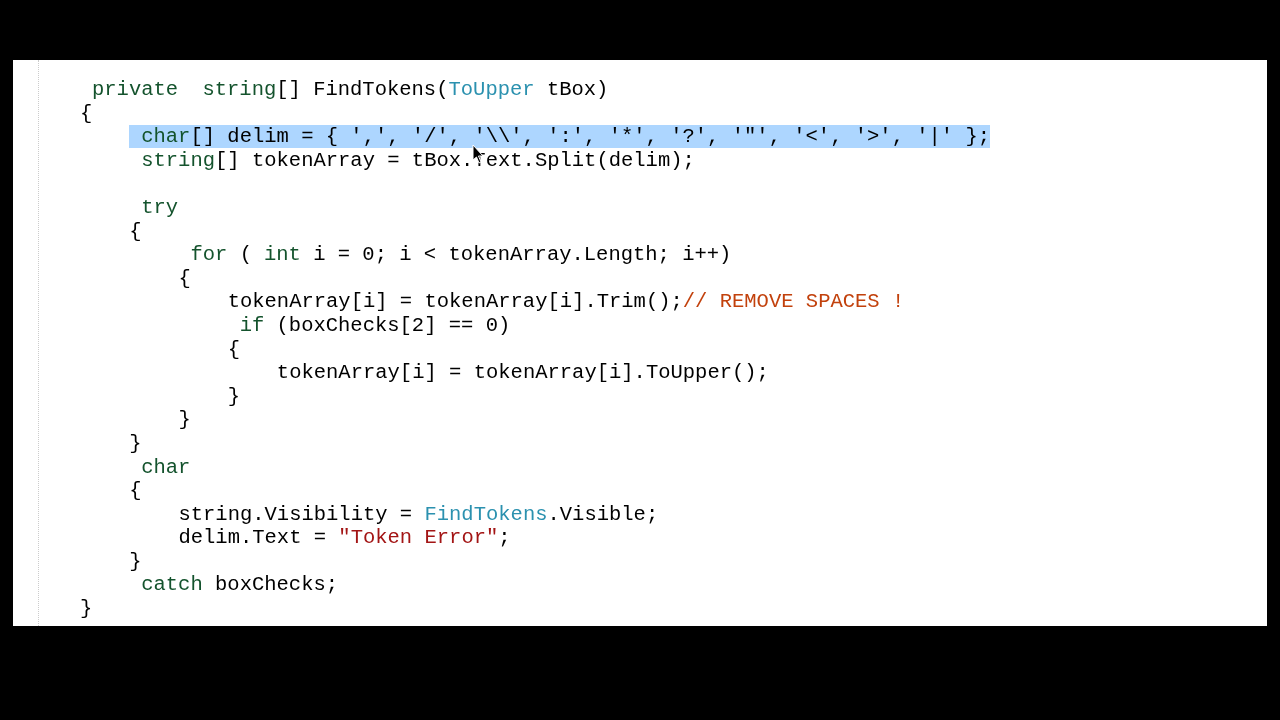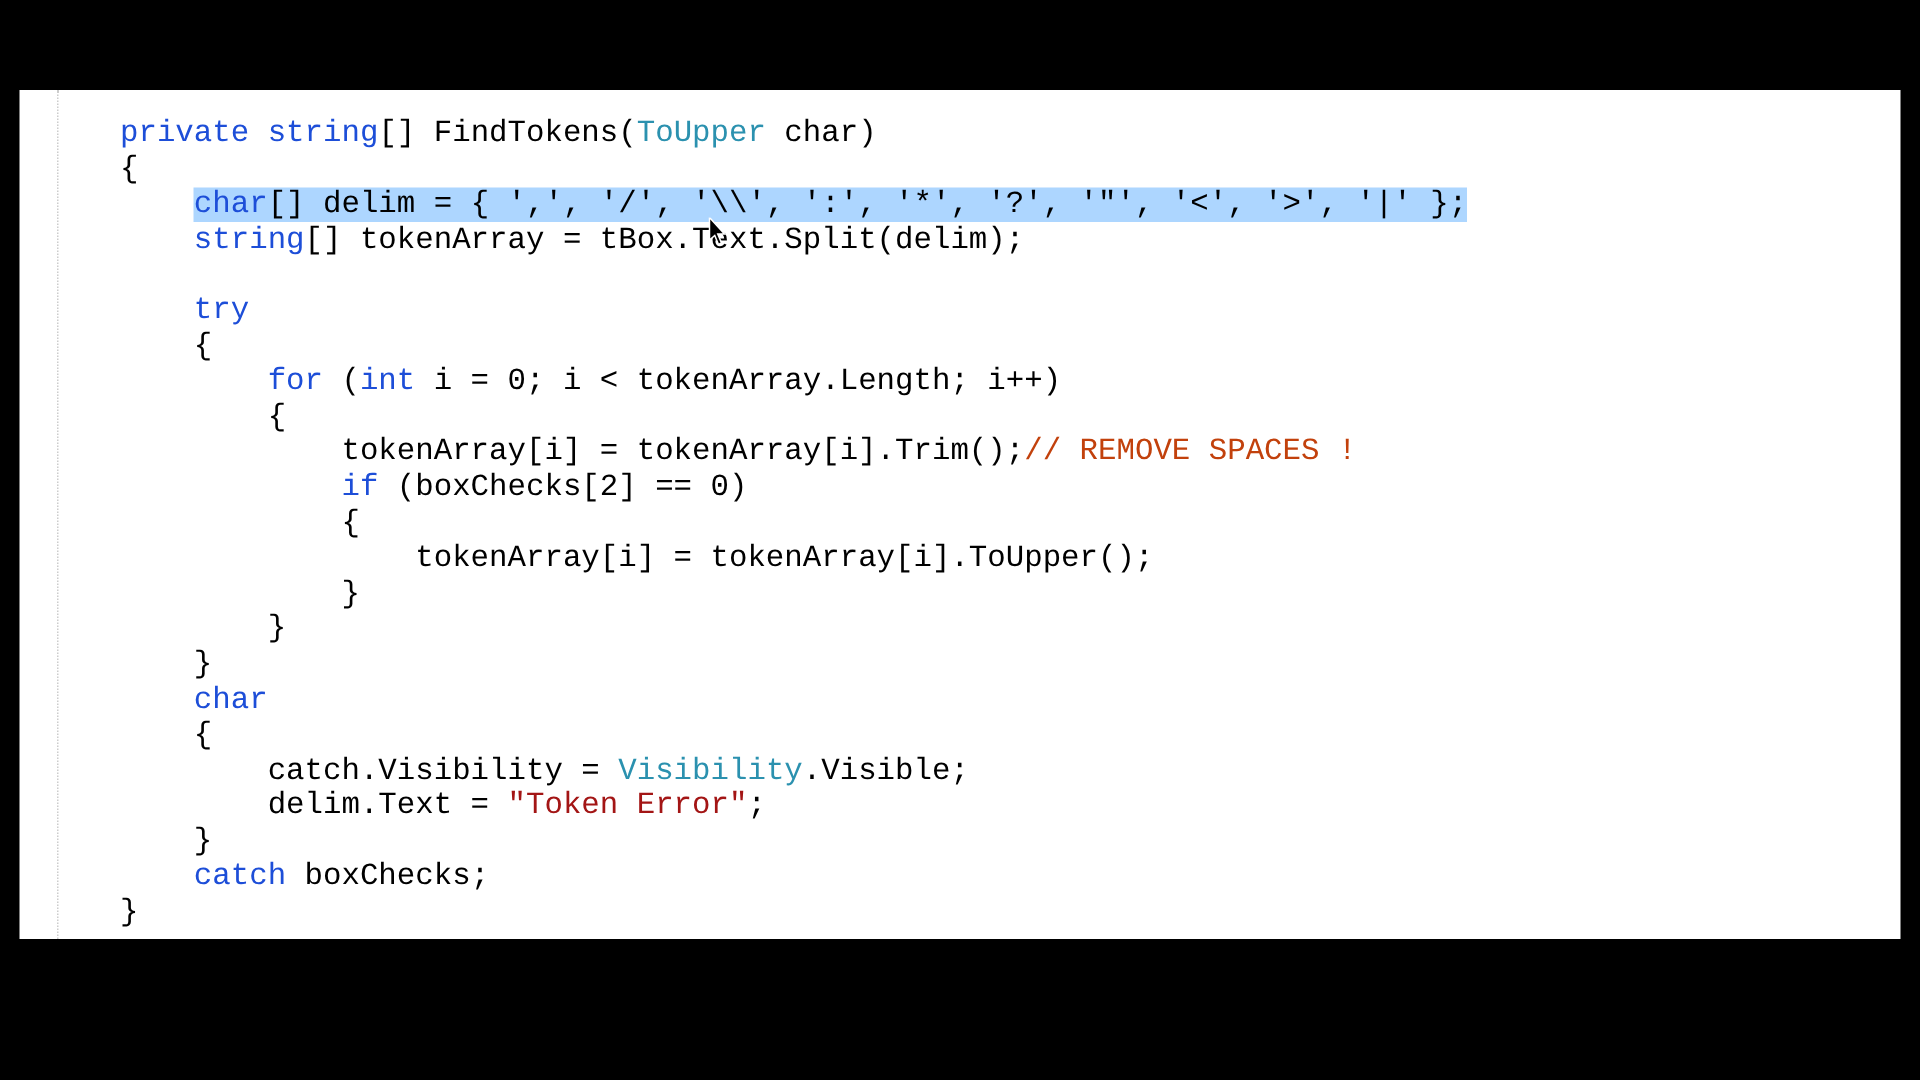--- a/index.html
+++ b/index.html
@@ -31,56 +31,56 @@
     height: 100%;
     border-right: 1px dotted #ccc;
   }
   pre.code {
     margin: 0;
     padding-left: 67px;
     white-space: pre;
     color: #000;
     font-family: Consolas, "Courier New", monospace;
   }
-  .kw   { color: #1d4ed8; }
+  .kw   { color: #14532d; margin-left: 12px; }
   .type { color: #2b91af; }
   .str  { color: #a31515; }
   .com  { color: #c2410c; }
   .sel  { background: #add6ff; font-family: Liberation Mono, monospace; }
   .mouse-cursor {
     position: absolute;
     width: 14px;
     height: 20px;
     pointer-events: none;
   }
 </style>
 </head>
 <body>
 
 <div class="page">
   <div class="gutter"></div>
-<pre class="code"><span><span class="kw">private</span> <span class="kw">string</span><span>[] FindTokens(</span><span class="type">ToUpper</span><span> char)</span></span>
+<pre class="code"><span><span class="kw">private</span> <span class="kw">string</span><span>[] FindTokens(</span><span class="type">ToUpper</span><span> tBox)</span></span>
 <span>{</span>
 <span>    <span class="sel"><span class="kw">char</span><span>[] delim = { ',', '/', '\\', ':', '*', '?', '"', '&lt;', '&gt;', '|' };</span></span></span>
 <span>    <span class="kw">string</span><span>[] tokenArray = tBox.Text.Split(delim);</span></span>
 
 <span>    <span class="kw">try</span></span>
 <span>    <span>{</span></span>
 <span>        <span class="kw">for</span><span> (</span><span class="kw">int</span><span> i = 0; i &lt; tokenArray.Length; i++)</span></span>
 <span>        <span>{</span></span>
 <span>            <span>tokenArray[i] = tokenArray[i].Trim();</span><span class="com">// REMOVE SPACES !</span></span>
 <span>            <span class="kw">if</span><span> (boxChecks[2] == 0)</span></span>
 <span>            <span>{</span></span>
 <span>                <span>tokenArray[i] = tokenArray[i].ToUpper();</span></span>
 <span>            <span>}</span></span>
 <span>        <span>}</span></span>
 <span>    <span>}</span></span>
 <span>    <span class="kw">char</span></span>
 <span>    <span>{</span></span>
-<span>        <span>catch.Visibility = </span><span class="type">Visibility</span><span>.Visible;</span></span>
+<span>        <span>string.Visibility = </span><span class="type">FindTokens</span><span>.Visible;</span></span>
 <span>        <span>delim.Text = </span><span class="str">"Token Error"</span><span>;</span></span>
 <span>    <span>}</span></span>
 <span>    <span class="kw">catch</span><span> boxChecks;</span></span>
 <span>}</span></pre>
 
   <svg class="mouse-cursor" style="left:459px; top:85px;" viewBox="0 0 12 20">
     <path d="M0 0 L0 15 L3.5 12 L6 18 L8 17 L5.5 11 L10 11 Z" fill="#000" stroke="#fff" stroke-width="1"></path>
   </svg>
 </div>
 

